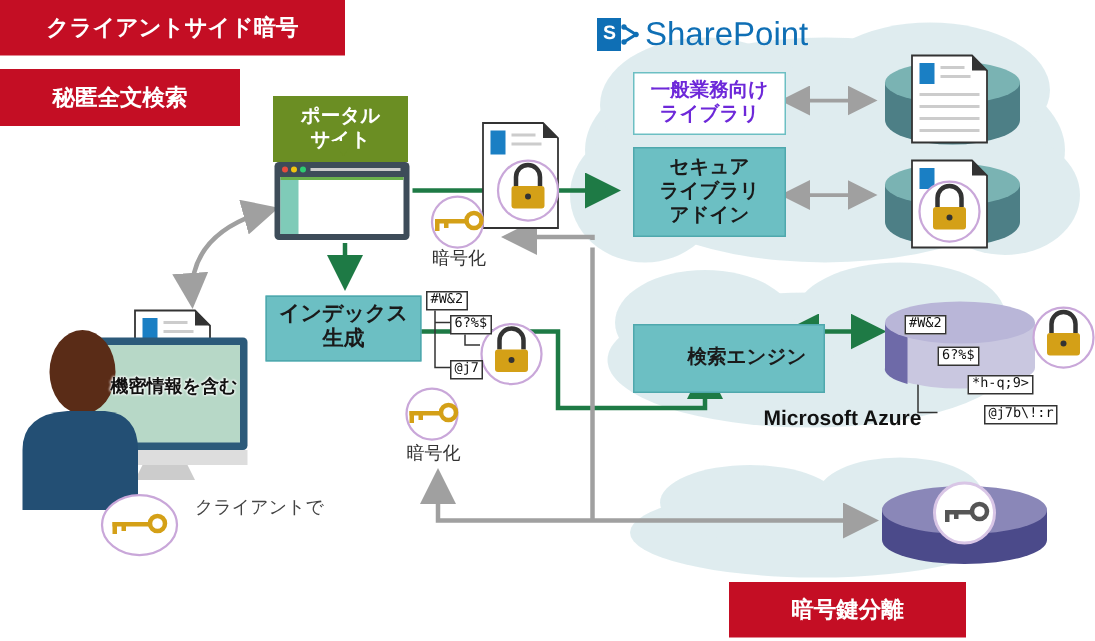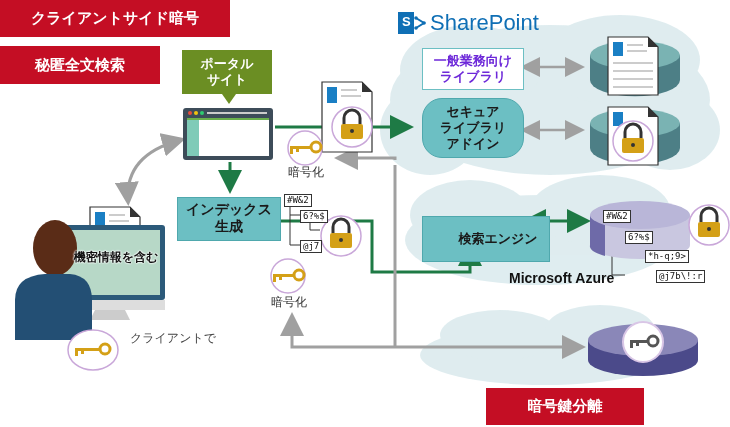--- a/index.html
+++ b/index.html
@@ -222,34 +222,34 @@
     <circle cx="416" cy="18" r="1.8" fill="#0f6fb5"></circle>
     <circle cx="424" cy="23" r="1.8" fill="#0f6fb5"></circle>
     <circle cx="416" cy="28" r="1.8" fill="#0f6fb5"></circle>
   </g>
 </svg>
 
 <div class="abs red-label" style="left:0;top:0;width:230px;height:37px;">クライアントサイド暗号</div>
 <div class="abs red-label" style="left:0;top:46px;width:160px;height:38px;">秘匿全文検索</div>
 <div class="abs red-label" style="left:486px;top:388px;width:158px;height:37px;">暗号鍵分離</div>
 
-<div class="abs green-callout" style="left:182px;top:50px;width:90px;height:44px;flex-direction:column;">
+<div class="abs green-callout" style="left:182px;top:64px;width:90px;height:44px;flex-direction:column;">
   <span>ポータル</span>
   <span>サイト</span>
 </div>
 <div class="abs" style="left:222px;top:94px;width:0;height:0;border-left:7px solid transparent;border-right:7px solid transparent;border-top:10px solid #6b8e23;"></div>
 
 <div class="abs sp-text" style="left:430px;top:10px;">SharePoint</div>
 <div class="abs" style="left:402px;top:14px;color:#fff;font-weight:bold;font-size:13px;font-family:'Liberation Sans',sans-serif;">S</div>
 
 <div class="abs white-box" style="left:422px;top:48px;width:100px;height:40px;flex-direction:column;">
   <span>一般業務向け</span>
   <span>ライブラリ</span>
 </div>
-<div class="abs teal-box" style="left:422px;top:98px;width:100px;height:58px;flex-direction:column;border-radius:20px;">
+<div class="abs teal-box" style="left:422px;top:98px;width:100px;height:58px;flex-direction:column;">
   <span>セキュア</span>
   <span>ライブラリ</span>
   <span>アドイン</span>
 </div>
 
 <div class="abs teal-box" style="left:177px;top:197px;width:102px;height:42px;flex-direction:column;font-size:14px;line-height:17px;font-family:Liberation Mono, monospace;">
   <span>インデックス</span>
   <span>生成</span>
 </div>
 

